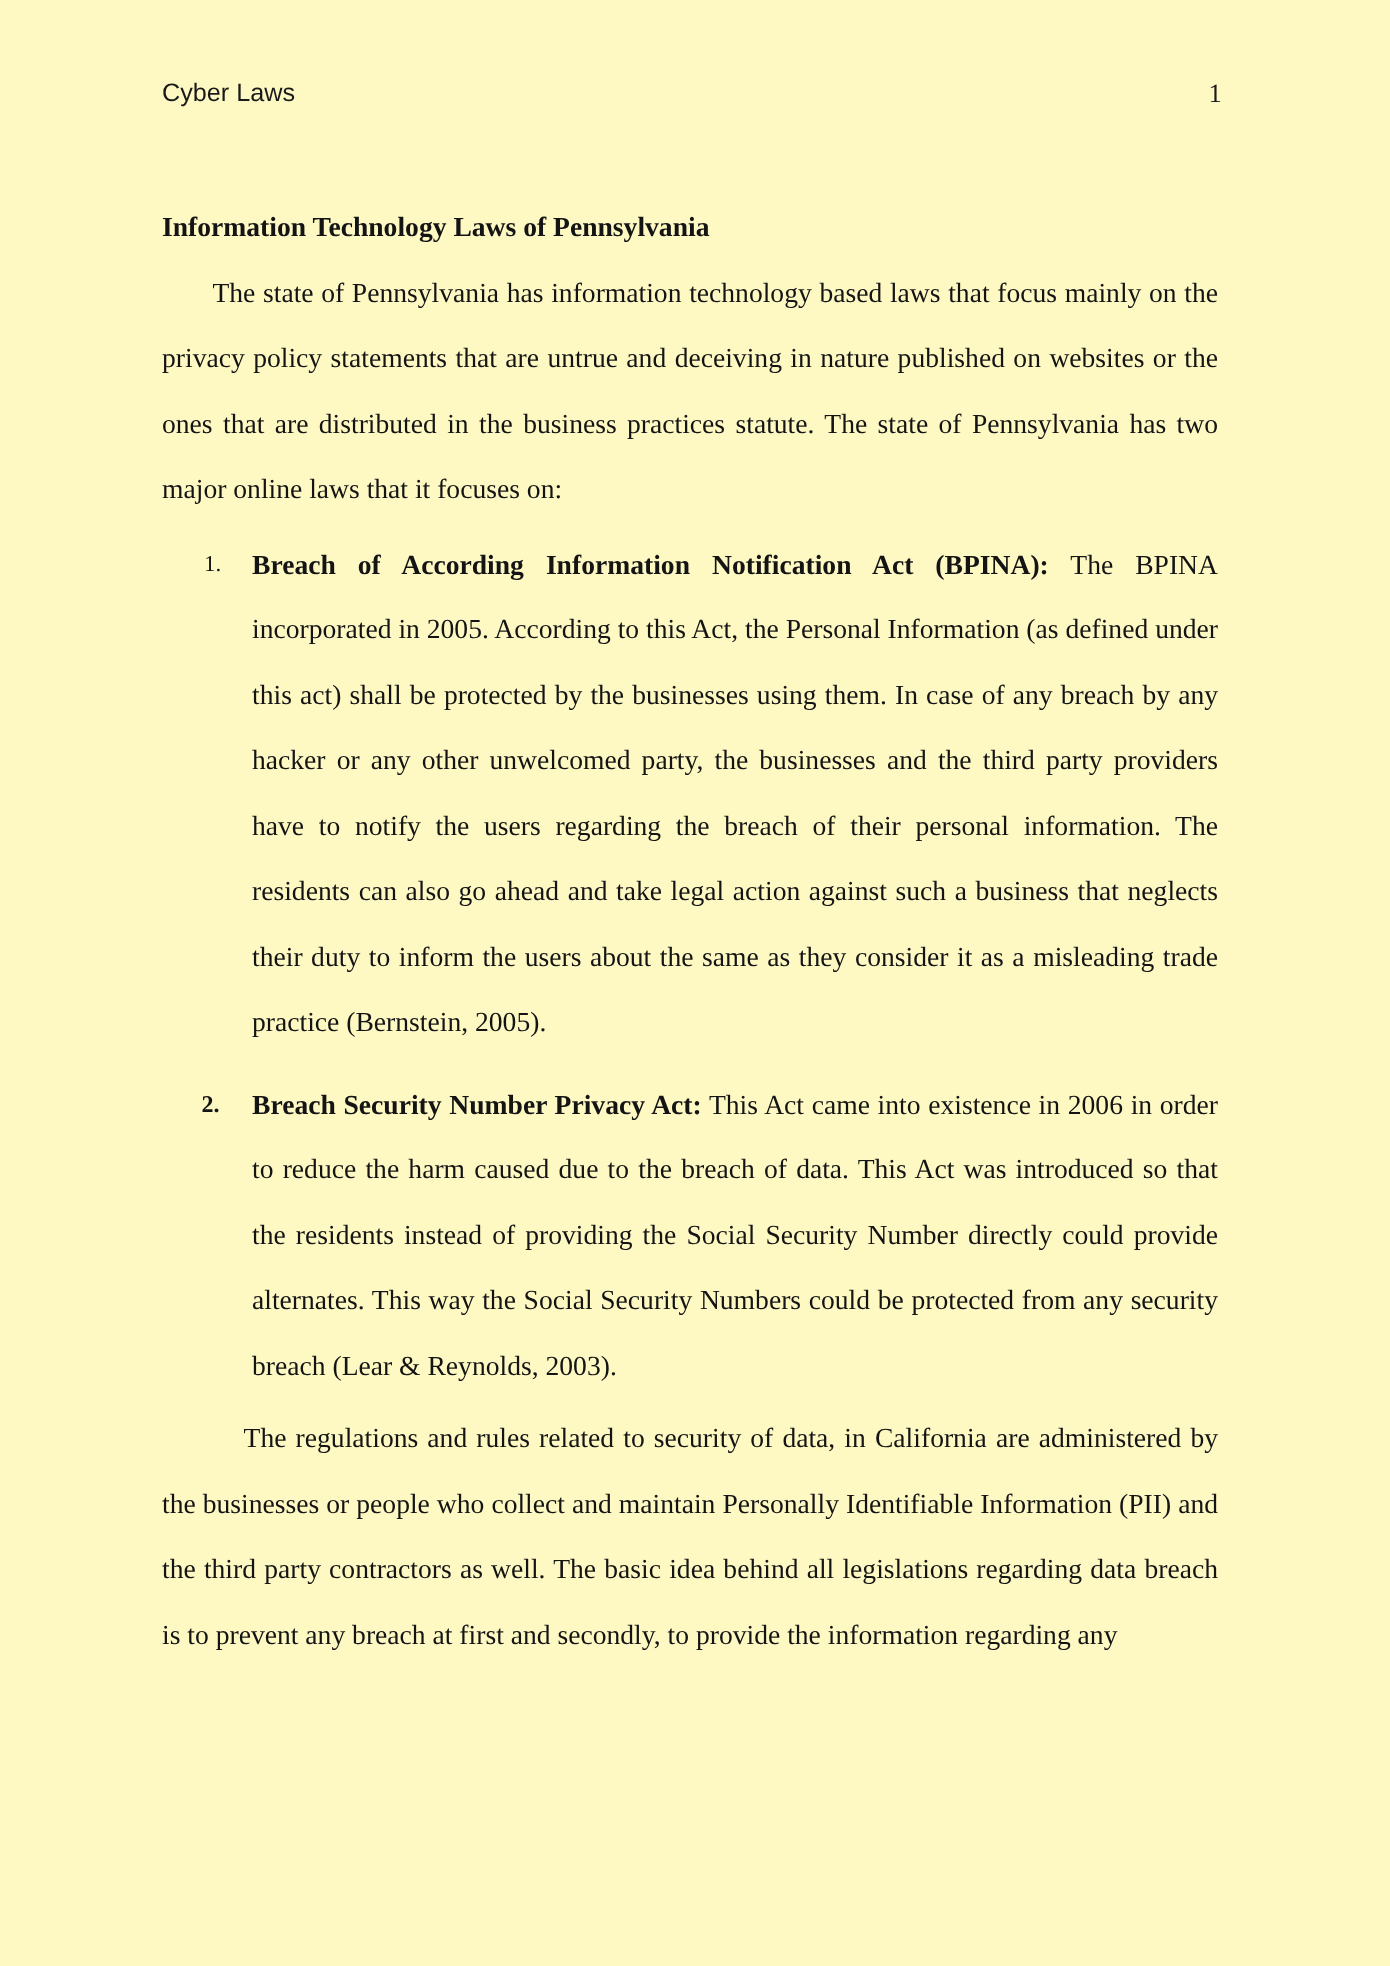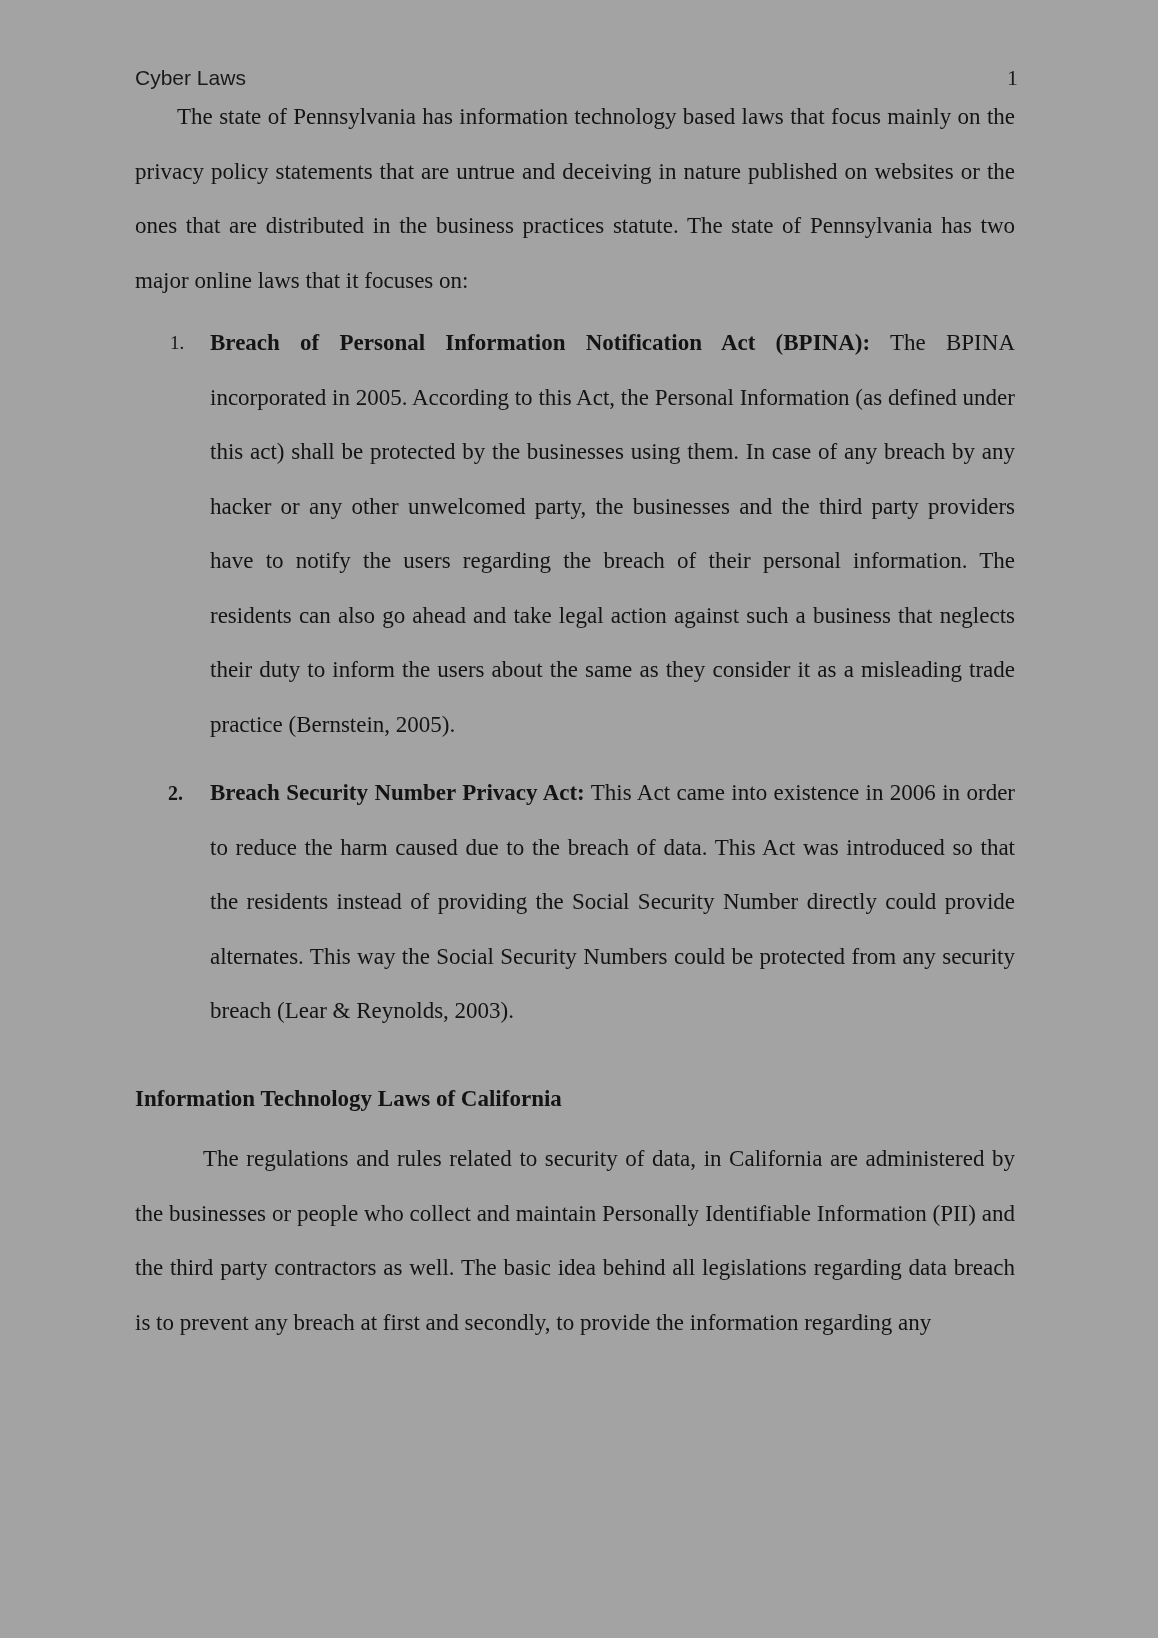--- a/index.html
+++ b/index.html
@@ -4,21 +4,21 @@
 <style>
   html, body {
     margin: 0;
     padding: 0;
     background: #ffffff;
   }
   .page {
     position: relative;
     width: 1158px;
     height: 1638px;
-    background: #a3a3a3;
+    background: #fef9c3;
     color: #151515;
     overflow: hidden;
     box-sizing: border-box;
   }
   .page-header {
     display: flex;
     justify-content: space-between;
     align-items: flex-start;
     padding: 66px 140px 0 135px;
     font-family: "Liberation Sans", sans-serif;
@@ -91,35 +91,35 @@
 
 <div class="page">
 
   <header class="page-header">
     <span>Cyber Laws</span>
     <span class="pagenum">1</span>
   </header>
 
   <main class="doc-body">
 
+    <h2 class="section-heading first">Information Technology Laws of Pennsylvania</h2>
 
     <p class="para indent-sm">The state of Pennsylvania has information technology based laws that focus mainly on the privacy policy statements that are untrue and deceiving in nature published on websites or the ones that are distributed in the business practices statute. The state of Pennsylvania has two major online laws that it focuses on:</p>
 
     <ol class="act-list">
       <li class="item-1">
         <span class="li-marker">1.</span>
-        <span class="li-lead">Breach of Personal Information Notification Act (BPINA):</span>
+        <span class="li-lead">Breach of According Information Notification Act (BPINA):</span>
         <span>The BPINA incorporated in 2005. According to this Act, the Personal Information (as defined under this act) shall be protected by the businesses using them. In case of any breach by any hacker or any other unwelcomed party, the businesses and the third party providers have to notify the users regarding the breach of their personal information. The residents can also go ahead and take legal action against such a business that neglects their duty to inform the users about the same as they consider it as a misleading trade practice (Bernstein, 2005).</span>
       </li>
       <li class="item-2">
         <span class="li-marker">2.</span>
         <span class="li-lead">Breach Security Number Privacy Act:</span>
         <span>This Act came into existence in 2006 in order to reduce the harm caused due to the breach of data. This Act was introduced so that the residents instead of providing the Social Security Number directly could provide alternates. This way the Social Security Numbers could be protected from any security breach (Lear &amp; Reynolds, 2003).</span>
       </li>
     </ol>
 
-    <h2 class="section-heading second">Information Technology Laws of California</h2>
 
     <p class="para indent-lg">The regulations and rules related to security of data, in California are administered by the businesses or people who collect and maintain Personally Identifiable Information (PII) and the third party contractors as well. The basic idea behind all legislations regarding data breach is to prevent any breach at first and secondly, to provide the information regarding any</p>
 
   </main>
 
 </div>
 
 </body></html>

